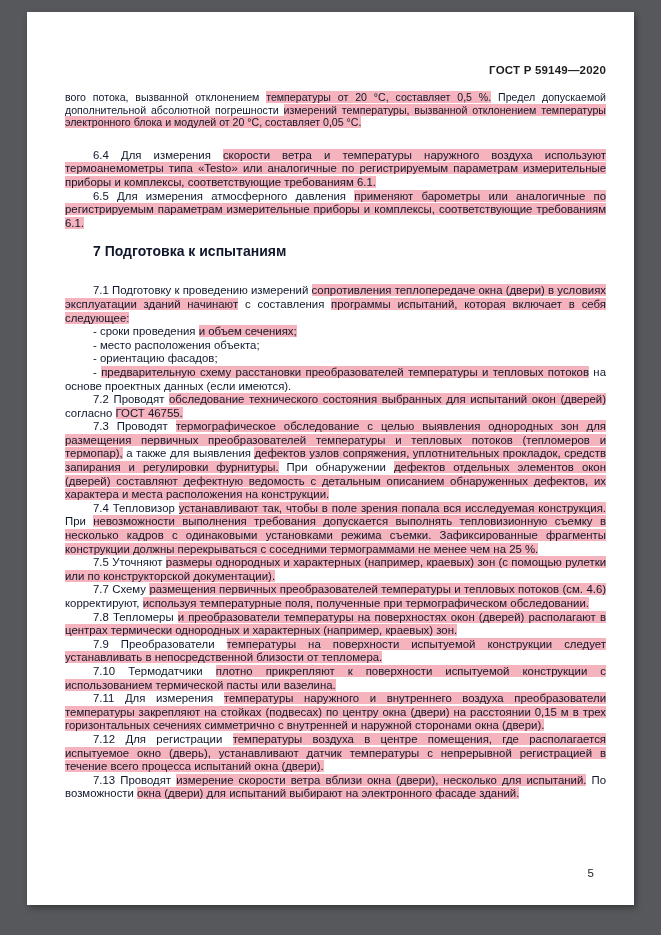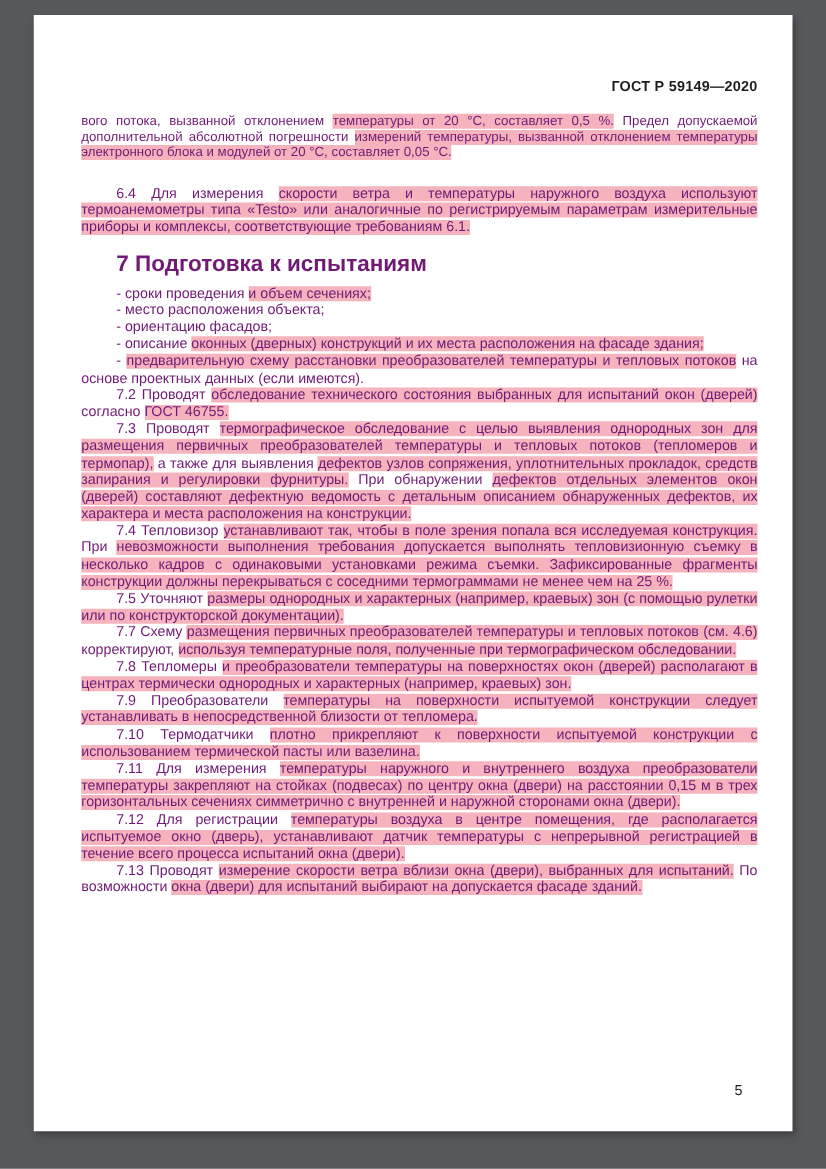--- a/index.html
+++ b/index.html
@@ -28,34 +28,34 @@
   }
   .doc-header {
     text-align: right;
     font-size: 11.5px;
     font-weight: bold;
     color: #1d1d1d;
     letter-spacing: 0.2px;
     margin-bottom: 15px;
   }
   #content {
-    color: #701a75;
+    color: #0f172a;
     text-align: justify;
   }
   .blk { font-size: 11.4px; line-height: 13.6px; }
   .blk.small { font-size: 10.6px; line-height: 12.6px; text-indent: 0; }
   .blk.para, .blk.list { text-indent: 28px; }
   .blk.small + .blk.para { margin-top: 20px; }
   .blk.heading {
     font-weight: bold;
-    font-size: 18px;
+    font-size: 14px;
     line-height: 15px;
     text-indent: 28px;
     text-align: left;
-    margin: 14px 0 10px 0;
+    margin: 14px 0 25px 0;
   }
   .hl { background: var(--hl, #f5b3bd); }
   .pagenum {
     position: absolute;
     right: 40px;
     bottom: 26px;
     font-size: 11.5px;
     color: #1d1d1d;
   }
 </style>
@@ -63,33 +63,34 @@
 <body>
 
 <div class="canvas">
   <div class="page">
     <div class="doc-header">
       <span>ГОСТ Р 59149—2020</span>
     </div>
     <div id="content">
         <div class="blk small">вого потока, вызванной отклонением <span class="hl">температуры от 20 °С, составляет 0,5 %.</span> Предел допускаемой дополнительной абсолютной погрешности <span class="hl">измерений температуры, вызванной отклонением температуры электронного блока и модулей от 20 °С, составляет 0,05 °С.</span></div>
         <div class="blk para">6.4 Для измерения <span class="hl">скорости ветра и температуры наружного воздуха используют термоанемометры типа «Testo» или аналогичные по регистрируемым параметрам измерительные приборы и комплексы, соответствующие требованиям 6.1.</span></div>
+        <div class="blk para">6.5 Для измерения атмосферного давления <span class="hl">применяют барометры или аналогичные по регистрируемым параметрам измерительные приборы и комплексы, соответствующие требованиям 6.1.</span></div>
         <div class="blk heading">7  Подготовка к испытаниям</div>
+        <div class="blk para">7.1 Подготовку к проведению измерений <span class="hl">сопротивления теплопередаче окна (двери) в условиях эксплуатации зданий начинают</span> с составления <span class="hl">программы испытаний, которая включает в себя следующее:</span></div>
         <div class="blk list">-  сроки проведения <span class="hl">и объем сечениях;</span></div>
         <div class="blk list">-  место расположения объекта;</div>
         <div class="blk list">-  ориентацию фасадов;</div>
-        <div class="blk list">-  описание <span class="hl">оконных (дверных) конструкций и их места расположения на фасаде здания;</span></div>
         <div class="blk list">-  <span class="hl">предварительную схему расстановки преобразователей температуры и тепловых потоков</span> на основе проектных данных (если имеются).</div>
         <div class="blk para">7.2 Проводят <span class="hl">обследование технического состояния выбранных для испытаний окон (дверей)</span> согласно <span class="hl">ГОСТ 46755.</span></div>
         <div class="blk para">7.3 Проводят <span class="hl">термографическое обследование с целью выявления однородных зон для размещения первичных преобразователей температуры и тепловых потоков (тепломеров и термопар),</span> а также для выявления <span class="hl">дефектов узлов сопряжения, уплотнительных прокладок, средств запирания и регулировки фурнитуры.</span> При обнаружении <span class="hl">дефектов отдельных элементов окон (дверей) составляют дефектную ведомость с детальным описанием обнаруженных дефектов, их характера и места расположения на конструкции.</span></div>
         <div class="blk para">7.4 Тепловизор <span class="hl">устанавливают так, чтобы в поле зрения попала вся исследуемая конструкция.</span> При <span class="hl">невозможности выполнения требования допускается выполнять тепловизионную съемку в несколько кадров с одинаковыми установками режима съемки. Зафиксированные фрагменты конструкции должны перекрываться с соседними термограммами не менее чем на 25 %.</span></div>
         <div class="blk para">7.5 Уточняют <span class="hl">размеры однородных и характерных (например, краевых) зон (с помощью рулетки или по конструкторской документации).</span></div>
         <div class="blk para">7.7 Схему <span class="hl">размещения первичных преобразователей температуры и тепловых потоков (см. 4.6)</span> корректируют, <span class="hl">используя температурные поля, полученные при термографическом обследовании.</span></div>
         <div class="blk para">7.8 Тепломеры <span class="hl">и преобразователи температуры на поверхностях окон (дверей) располагают в центрах термически однородных и характерных (например, краевых) зон.</span></div>
         <div class="blk para">7.9 Преобразователи <span class="hl">температуры на поверхности испытуемой конструкции следует устанавливать в непосредственной близости от тепломера.</span></div>
         <div class="blk para">7.10 Термодатчики <span class="hl">плотно прикрепляют к поверхности испытуемой конструкции с использованием термической пасты или вазелина.</span></div>
         <div class="blk para">7.11 Для измерения <span class="hl">температуры наружного и внутреннего воздуха преобразователи температуры закрепляют на стойках (подвесах) по центру окна (двери) на расстоянии 0,15 м в трех горизонтальных сечениях симметрично с внутренней и наружной сторонами окна (двери).</span></div>
         <div class="blk para">7.12 Для регистрации <span class="hl">температуры воздуха в центре помещения, где располагается испытуемое окно (дверь), устанавливают датчик температуры с непрерывной регистрацией в течение всего процесса испытаний окна (двери).</span></div>
-        <div class="blk para">7.13 Проводят <span class="hl">измерение скорости ветра вблизи окна (двери), выбранных для испытаний.</span> По возможности <span class="hl">окна (двери) для испытаний выбирают на допускается фасаде зданий.</span></div>
+        <div class="blk para">7.13 Проводят <span class="hl">измерение скорости ветра вблизи окна (двери), несколько для испытаний.</span> По возможности <span class="hl">окна (двери) для испытаний выбирают на электронного фасаде зданий.</span></div>
       </div>
     <div class="pagenum">5</div>
   </div>
 </div>
 
 </body></html>

